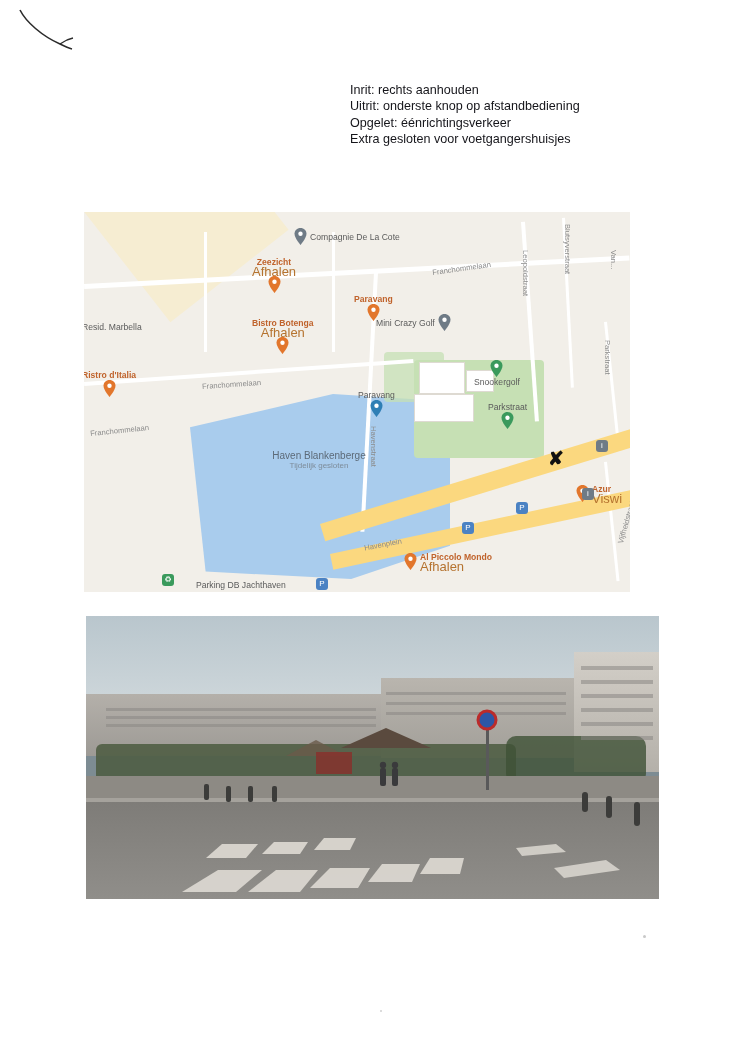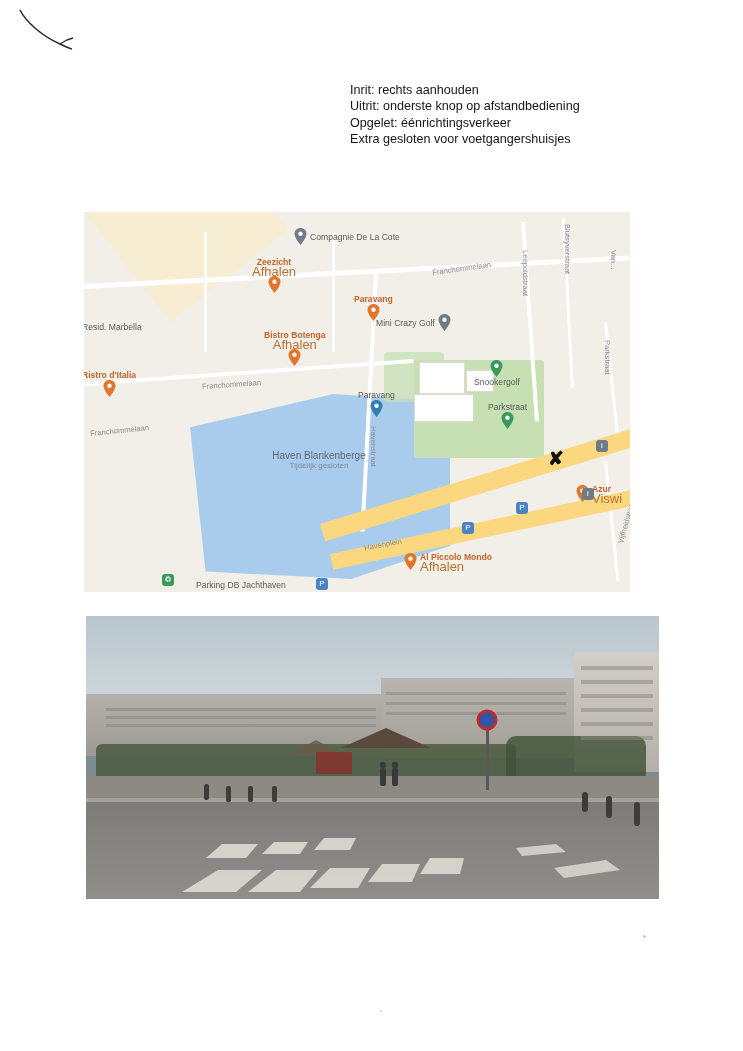--- a/index.html
+++ b/index.html
@@ -330,21 +330,21 @@
     </div>
 
     <div class="poi" style="left:270px; top:82px;">
       <span class="poi-name">Paravang</span>
       <svg class="pin" viewBox="0 0 13 17">
           <path d="M6.5 0C3 0 .5 2.6.5 5.8.5 10 6.5 17 6.5 17s6-7 6-11.2C12.5 2.6 10 0 6.5 0z" fill="#e2762c"></path>
           <circle cx="6.5" cy="5.8" r="2.2" fill="#fff"></circle>
         </svg>
     </div>
 
-    <div class="poi" style="left:180px; top:106px;margin-top:12px;">
+    <div class="poi" style="left:168px; top:106px;">
       <span class="poi-name">Bistro Botenga</span>
       <span class="poi-sub">Afhalen</span>
       <svg class="pin" viewBox="0 0 13 17">
           <path d="M6.5 0C3 0 .5 2.6.5 5.8.5 10 6.5 17 6.5 17s6-7 6-11.2C12.5 2.6 10 0 6.5 0z" fill="#e2762c"></path>
           <circle cx="6.5" cy="5.8" r="2.2" fill="#fff"></circle>
         </svg>
     </div>
 
     <div class="poi grey label-right" style="left:292px; top:90px;margin-top:12px;">
       <span class="txt">

